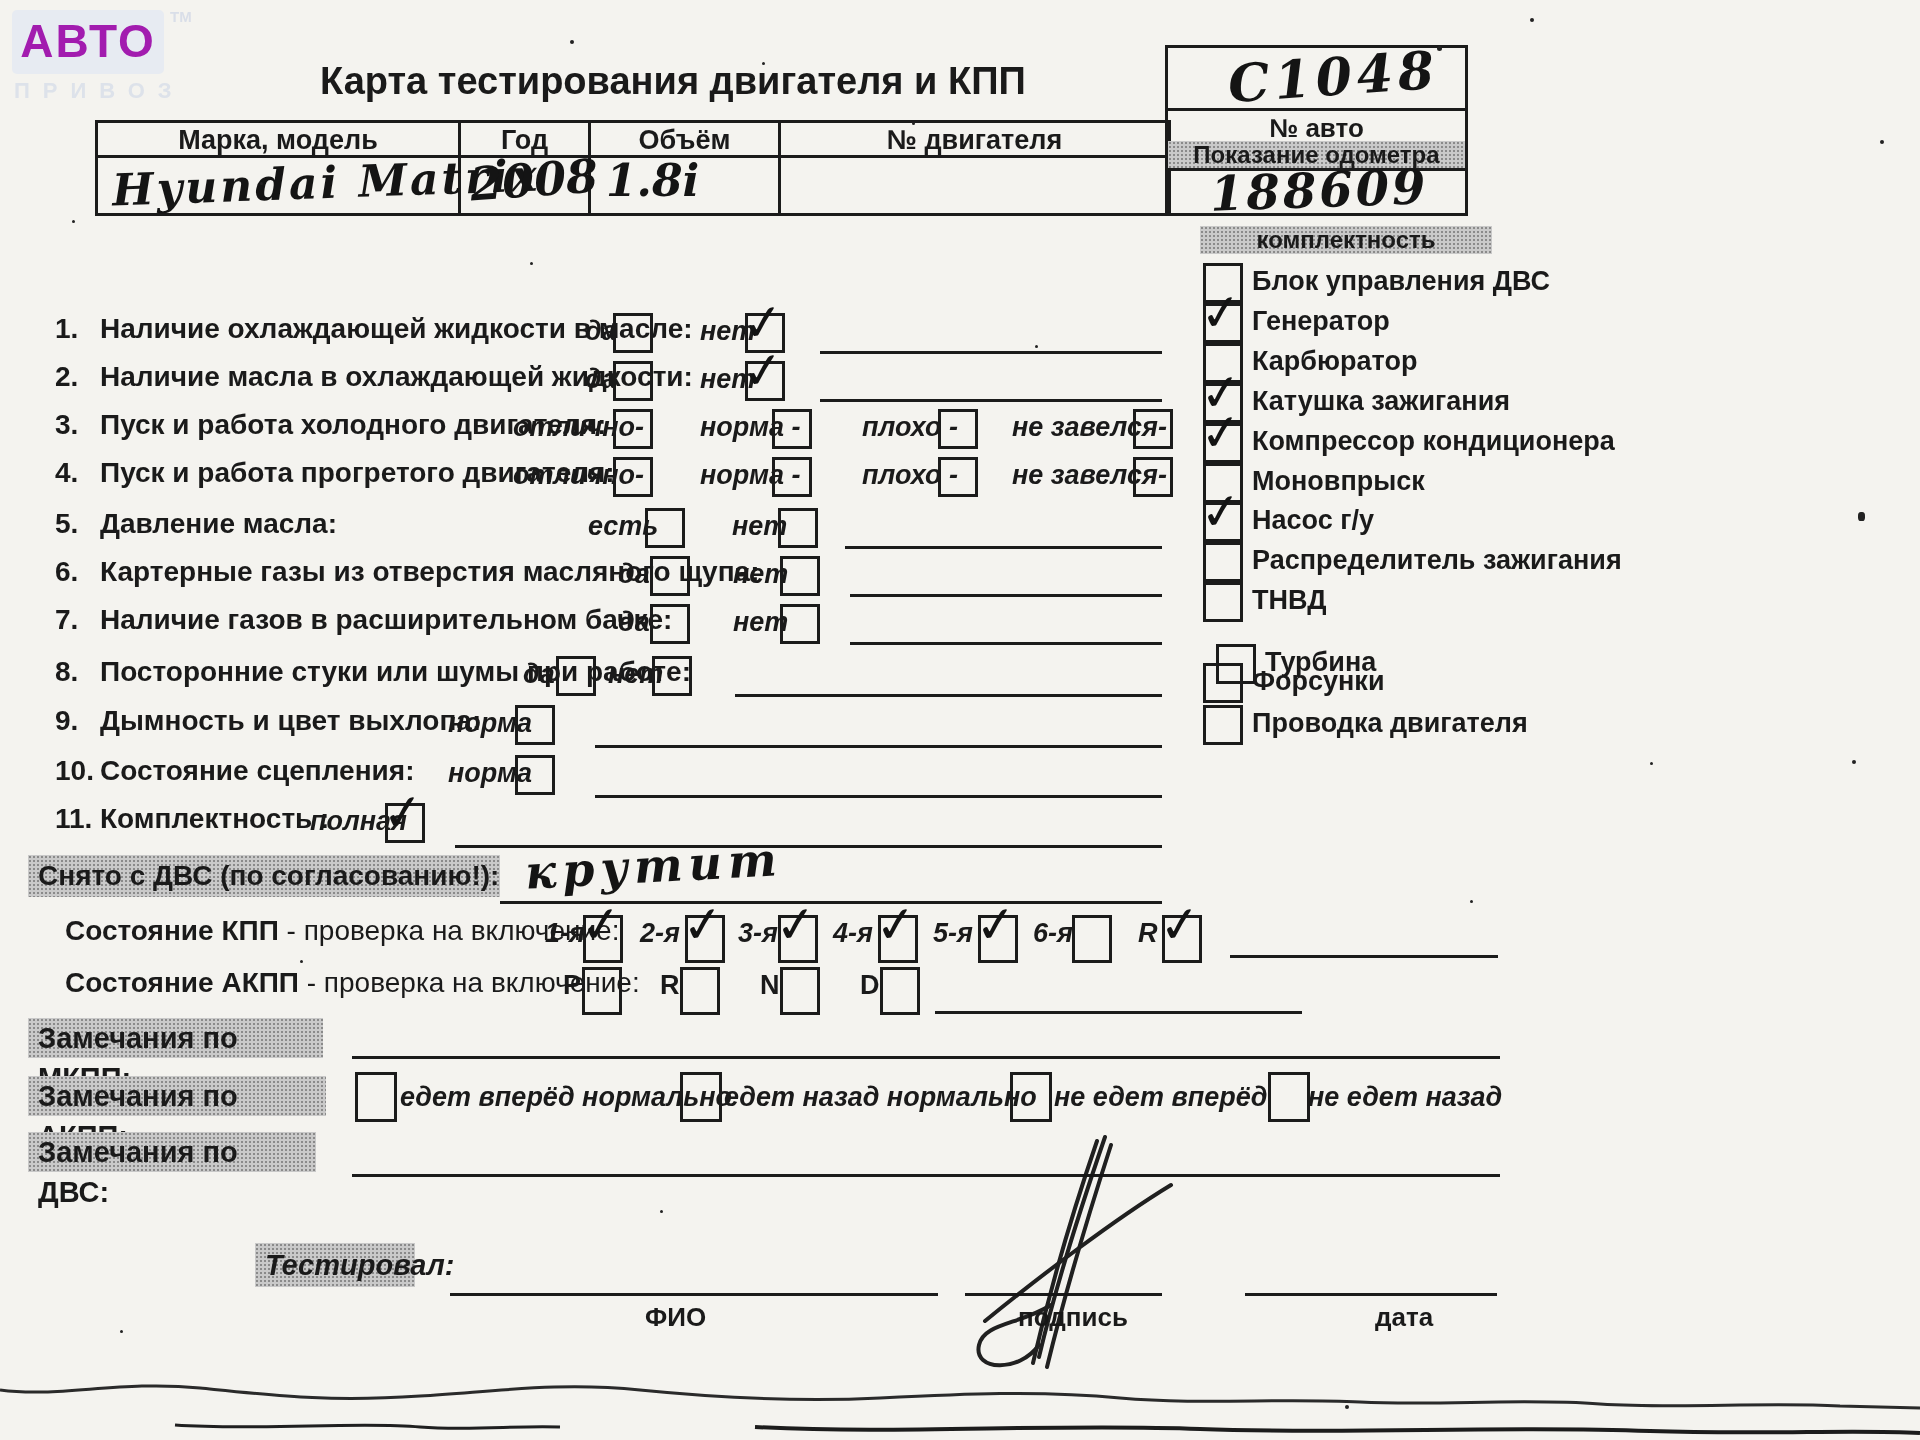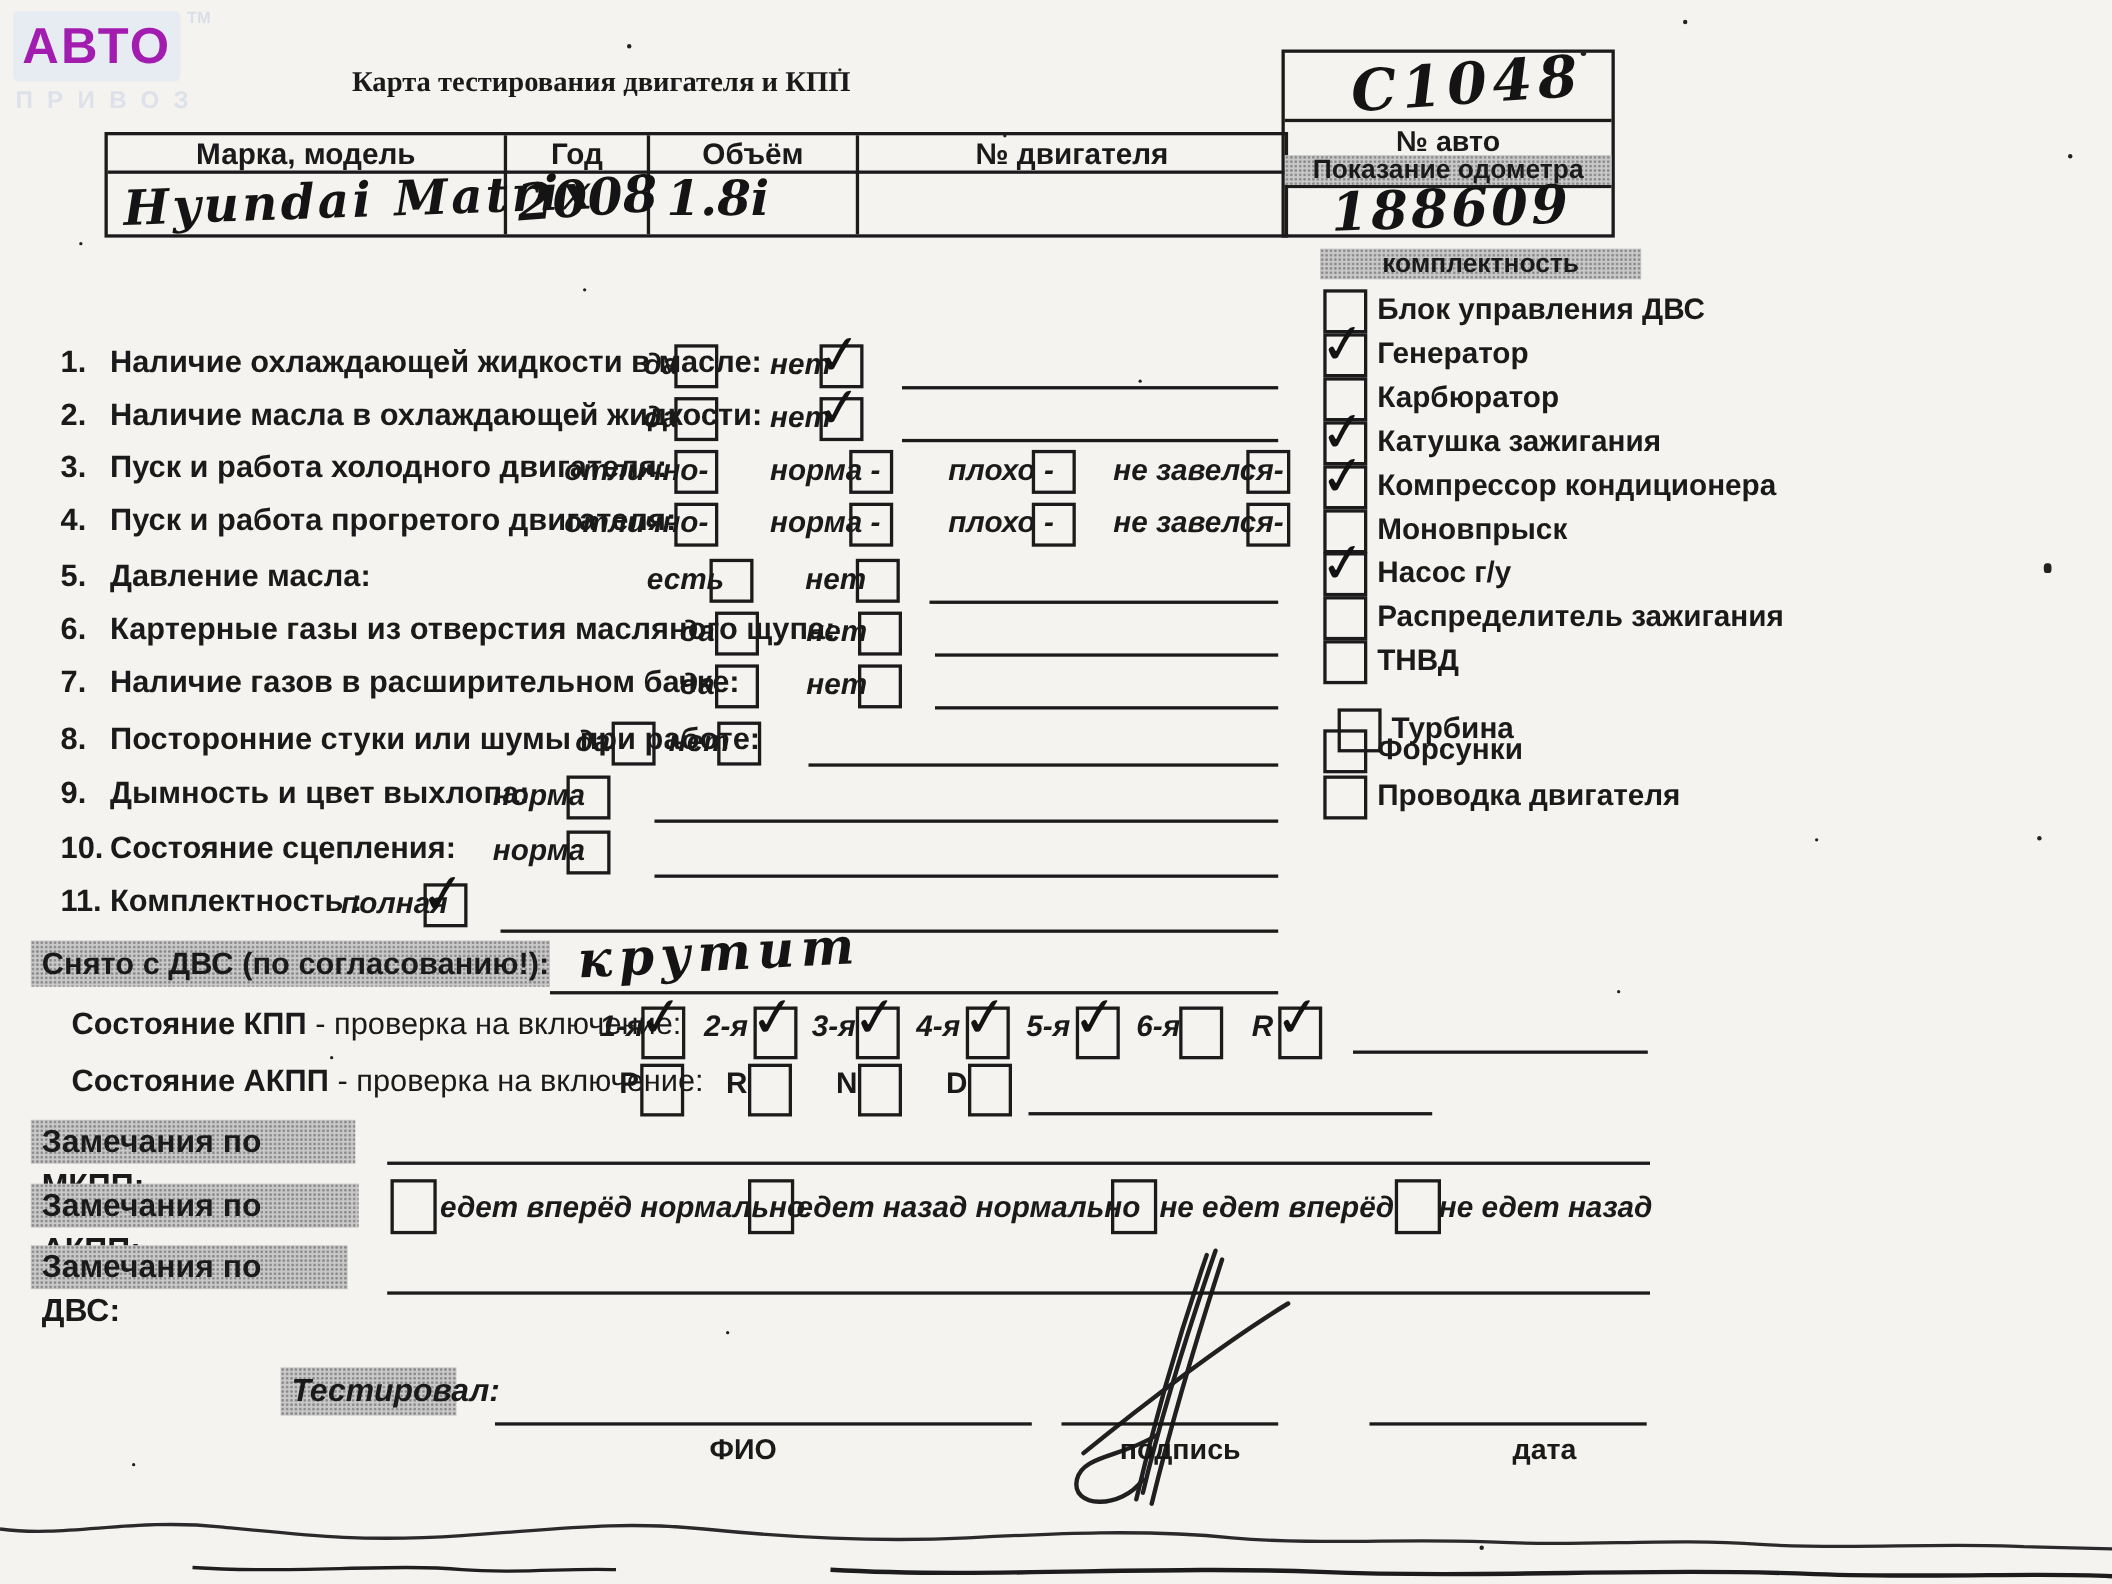--- a/index.html
+++ b/index.html
@@ -41,21 +41,21 @@
 <body>
 
 <div class="page">
 
   <div class="abs" style="left:0;top:0;width:300px;height:110px;">
     <div class="wm-box">АВТО</div>
     <div class="wm-tm">TM</div>
     <div class="wm-bottom">ПРИВОЗ</div>
   </div>
 
-  <div class="abs" style="left:320px;top:60px;font-size:26px;font-weight:bold;white-space:nowrap;font-family:Liberation Serif, serif;">Карта тестирования двигателя и КПП</div>
+  <div class="abs" style="left:320px;top:60px;font-size:38px;font-weight:bold;white-space:nowrap;">Карта тестирования двигателя и КПП</div>
 
   <div class="abs" style="left:95px;top:120px;width:1070px;height:90px;border:3px solid #1b1b1b;">
     <div class="abs" style="left:0;top:32px;width:100%;height:3px;background:#1b1b1b;"></div>
     <div class="abs" style="left:360px;top:0;width:3px;height:100%;background:#1b1b1b;"></div>
     <div class="abs" style="left:490px;top:0;width:3px;height:100%;background:#1b1b1b;"></div>
     <div class="abs" style="left:680px;top:0;width:3px;height:100%;background:#1b1b1b;"></div>
     <div class="hdrcell" style="left:0;width:360px;">Марка, модель</div>
     <div class="hdrcell" style="left:363px;width:127px;">Год</div>
     <div class="hdrcell" style="left:493px;width:187px;">Объём</div>
     <div class="hdrcell" style="left:683px;width:387px;">№ двигателя</div>

